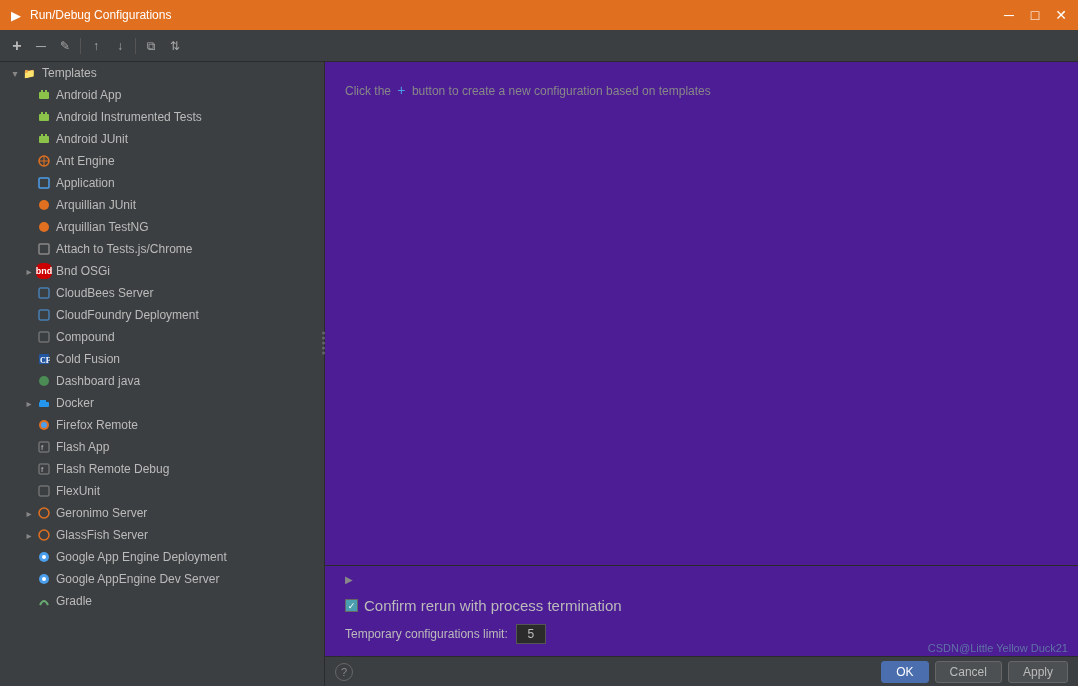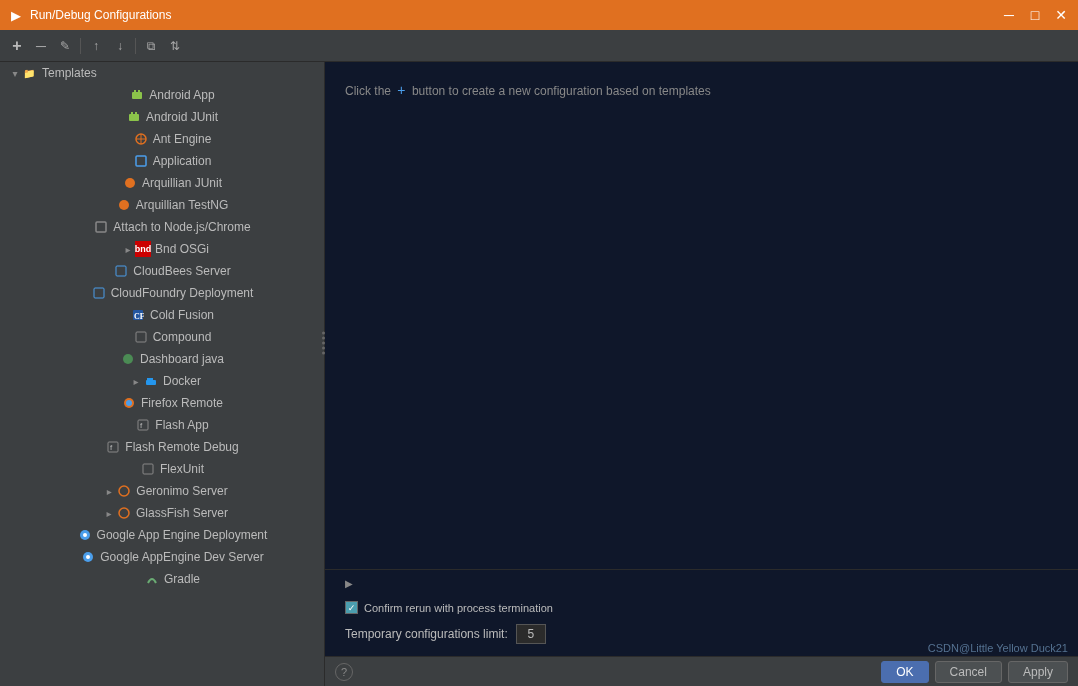--- a/index.html
+++ b/index.html
@@ -137,21 +137,21 @@
     .item-label {
       font-size: 12px;
     }
 
     
     .icon-android { color: #8bc34a; }
 
     
     .right-panel {
       flex: 1;
-      background: #0f172a;
+      background: #4c1d95;
       display: flex;
       flex-direction: column;
       position: relative;
     }
 
     .right-content {
       flex: 1;
       display: flex;
       align-items: flex-start;
       justify-content: flex-start;
@@ -211,21 +211,21 @@
       height: 13px;
       border: 1px solid #666;
       background: #4b9eaf;
       display: flex;
       align-items: center;
       justify-content: center;
       font-size: 9px;
       color: #fff;
       cursor: pointer;
     }
-    .checkbox-label { font-size: 11px; color: #bbbbbb; text-align: right; }
+    .checkbox-label { font-size: 15px; color: #bbbbbb; text-align: right; }
 
     .limit-row {
       display: flex;
       align-items: center;
       gap: 8px;
       font-size: 12px;
       color: #bbbbbb;
     }
     .limit-input {
       width: 30px;
@@ -282,21 +282,21 @@
     .watermark {
       position: fixed;
       bottom: 32px;
       right: 10px;
       font-size: 11px;
       color: #6688aa;
       opacity: 0.8;
     }
 
     
-    .indent-1 { padding-left: 6px; justify-content: center; }
+    .indent-1 { padding-left: 22px; }
   </style>
 </head>
 <body>
 
 <div class="title-bar">
   <div class="title-bar-left">
     <div class="title-bar-icon" style="color:#fff;font-size:13px;">▶</div>
     <span class="title-bar-title">Run/Debug Configurations</span>
   </div>
   <div class="title-bar-controls">
@@ -347,30 +347,41 @@
       <div class="item-icon icon-android">
         <svg width="12" height="12" viewBox="0 0 12 12">
             <rect x="1" y="3" width="10" height="7" rx="1" fill="#8bc34a"></rect>
             <rect x="3" y="1" width="2" height="3" fill="#8bc34a"></rect>
             <rect x="7" y="1" width="2" height="3" fill="#8bc34a"></rect>
           </svg>
       </div>
       <span class="item-label">Android App</span>
     </div>
 
-
     <div class="tree-item indent-1">
       <div class="expand-arrow" style="visibility:hidden;">▸</div>
       <div class="item-icon icon-android">
         <svg width="12" height="12" viewBox="0 0 12 12">
             <rect x="1" y="3" width="10" height="7" rx="1" fill="#8bc34a"></rect>
             <rect x="3" y="1" width="2" height="3" fill="#8bc34a"></rect>
             <rect x="7" y="1" width="2" height="3" fill="#8bc34a"></rect>
           </svg>
       </div>
+      <span class="item-label">Android Instrumented Tests</span>
+    </div>
+
+    <div class="tree-item indent-1">
+      <div class="expand-arrow" style="visibility:hidden;">▸</div>
+      <div class="item-icon icon-android">
+        <svg width="12" height="12" viewBox="0 0 12 12">
+            <rect x="1" y="3" width="10" height="7" rx="1" fill="#8bc34a"></rect>
+            <rect x="3" y="1" width="2" height="3" fill="#8bc34a"></rect>
+            <rect x="7" y="1" width="2" height="3" fill="#8bc34a"></rect>
+          </svg>
+      </div>
       <span class="item-label">Android JUnit</span>
     </div>
 
     <div class="tree-item indent-1">
       <div class="expand-arrow" style="visibility:hidden;">▸</div>
       <div class="item-icon" style="color:#e07020;">
         <svg width="12" height="12" viewBox="0 0 12 12">
             <circle cx="6" cy="6" r="5" fill="none" stroke="#e07020" stroke-width="1.5"></circle>
             <line x1="6" y1="1" x2="6" y2="11" stroke="#e07020" stroke-width="1"></line>
             <line x1="1" y1="6" x2="11" y2="6" stroke="#e07020" stroke-width="1"></line>
@@ -410,26 +421,26 @@
       <span class="item-label">Arquillian TestNG</span>
     </div>
 
     <div class="tree-item indent-1">
       <div class="expand-arrow" style="visibility:hidden;">▸</div>
       <div class="item-icon" style="color:#888;">
         <svg width="12" height="12" viewBox="0 0 12 12">
             <rect x="1" y="1" width="10" height="10" rx="1" fill="none" stroke="#888" stroke-width="1.5"></rect>
           </svg>
       </div>
-      <span class="item-label">Attach to Node.js/Chrome</span>
+      <span class="item-label">Attach to Tests.js/Chrome</span>
     </div>
 
     <div class="tree-item indent-1">
       <div class="expand-arrow">▸</div>
-      <div class="item-icon" style="color:#cc0000; font-size:9px; font-weight:bold; background:#cc0000; color:#fff; border-radius:0; padding:1px 2px;">bnd</div>
+      <div class="item-icon" style="color:#cc0000; font-size:9px; font-weight:bold; background:#cc0000; color:#fff; border-radius:6px; padding:1px 2px;">bnd</div>
       <span class="item-label">Bnd OSGi</span>
     </div>
 
 
     <div class="tree-item indent-1">
       <div class="expand-arrow" style="visibility:hidden;">▸</div>
       <div class="item-icon" style="color:#4b9eeb;">
         <svg width="12" height="12" viewBox="0 0 12 12">
             <rect x="1" y="1" width="10" height="10" rx="1" fill="none" stroke="#4b9eeb" stroke-width="1"></rect>
           </svg>
@@ -438,41 +449,41 @@
     </div>
 
     <div class="tree-item indent-1">
       <div class="expand-arrow" style="visibility:hidden;">▸</div>
       <div class="item-icon" style="color:#4b9eeb;">
         <svg width="12" height="12" viewBox="0 0 12 12">
             <rect x="1" y="1" width="10" height="10" rx="1" fill="none" stroke="#4b9eeb" stroke-width="1"></rect>
           </svg>
       </div>
       <span class="item-label">CloudFoundry Deployment</span>
+    </div>
+
+    <div class="tree-item indent-1">
+      <div class="expand-arrow" style="visibility:hidden;">▸</div>
+      <div class="item-icon" style="color:#888;">
+        <svg width="12" height="12" viewBox="0 0 12 12">
+            <rect x="1" y="1" width="10" height="10" rx="1" fill="none" stroke="#888" stroke-width="1"></rect>
+          </svg>
+      </div>
+      <span class="item-label">Compound</span>
     </div>
 
     <div class="tree-item indent-1">
       <div class="expand-arrow" style="visibility:hidden;">▸</div>
       <div class="item-icon" style="color:#5b9bd5;">
         <svg width="12" height="12" viewBox="0 0 12 12">
             <rect x="1" y="1" width="10" height="10" rx="1" fill="#2356a0"></rect>
             <text x="2" y="10" font-size="8" fill="#fff" font-family="serif" font-weight="bold">CF</text>
           </svg>
       </div>
       <span class="item-label">Cold Fusion</span>
-    </div>
-
-    <div class="tree-item indent-1">
-      <div class="expand-arrow" style="visibility:hidden;">▸</div>
-      <div class="item-icon" style="color:#888;">
-        <svg width="12" height="12" viewBox="0 0 12 12">
-            <rect x="1" y="1" width="10" height="10" rx="1" fill="none" stroke="#888" stroke-width="1"></rect>
-          </svg>
-      </div>
-      <span class="item-label">Compound</span>
     </div>
 
     <div class="tree-item indent-1">
       <div class="expand-arrow" style="visibility:hidden;">▸</div>
       <div class="item-icon" style="color:#6aab73;">
         <svg width="12" height="12" viewBox="0 0 12 12">
             <ellipse cx="6" cy="6" rx="5" ry="5" fill="#4b8b54"></ellipse>
           </svg>
       </div>
       <span class="item-label">Dashboard java</span>

